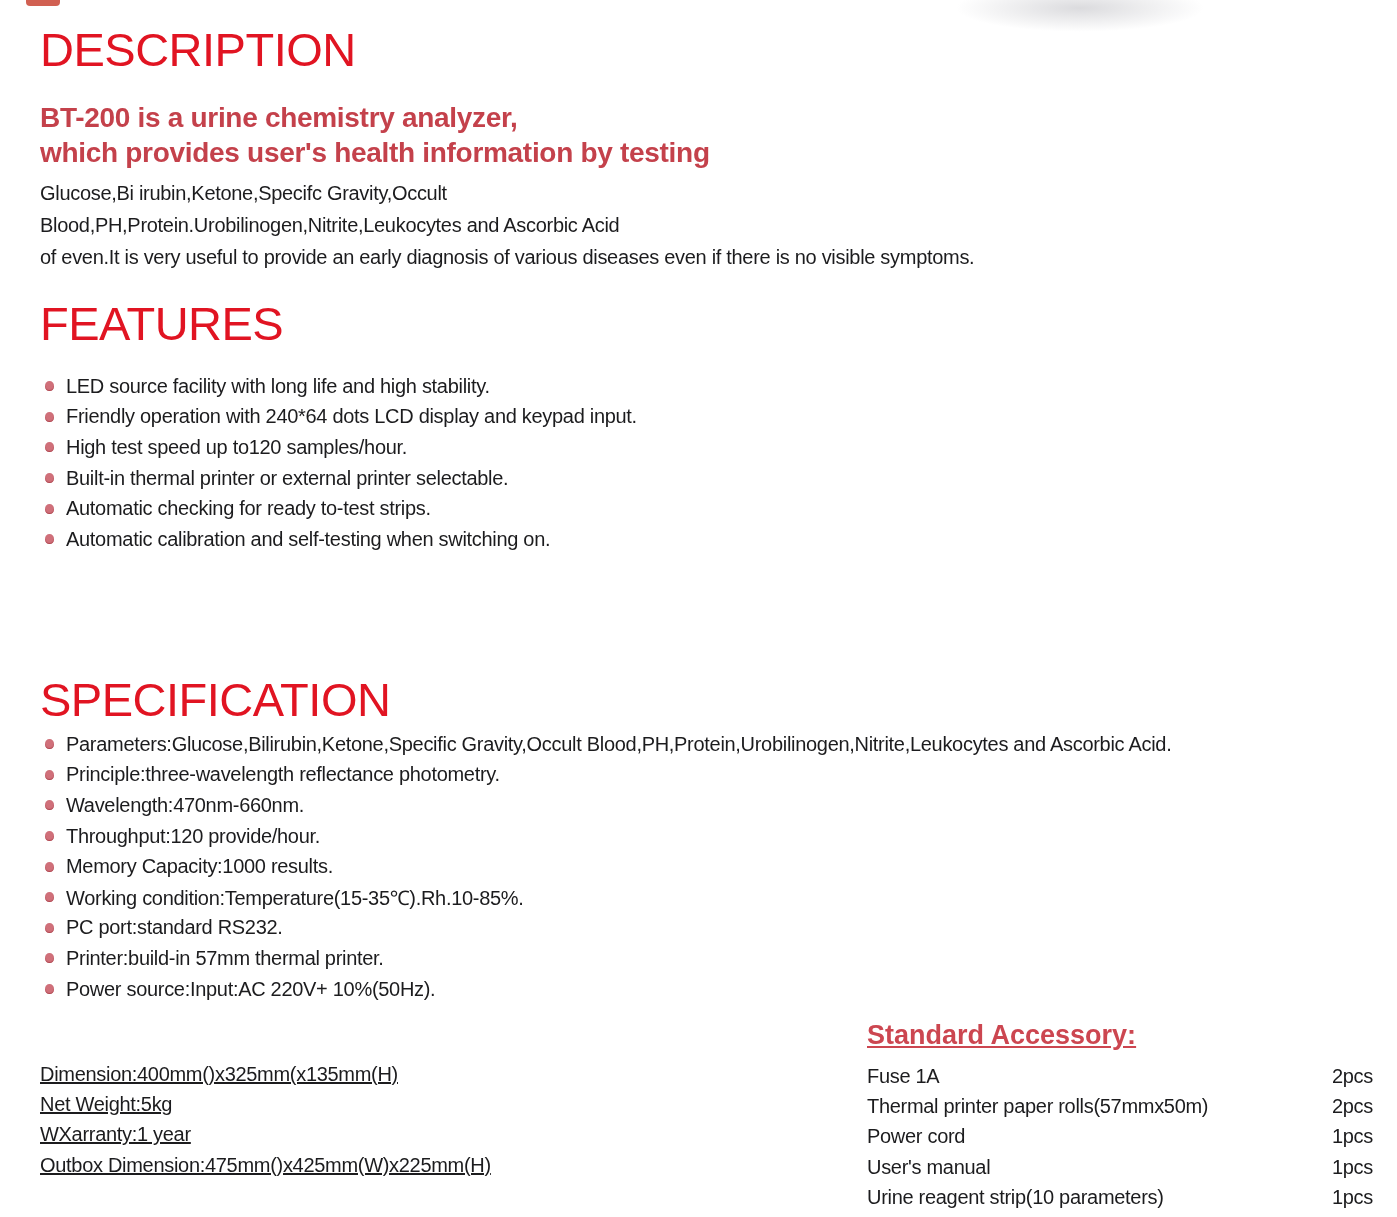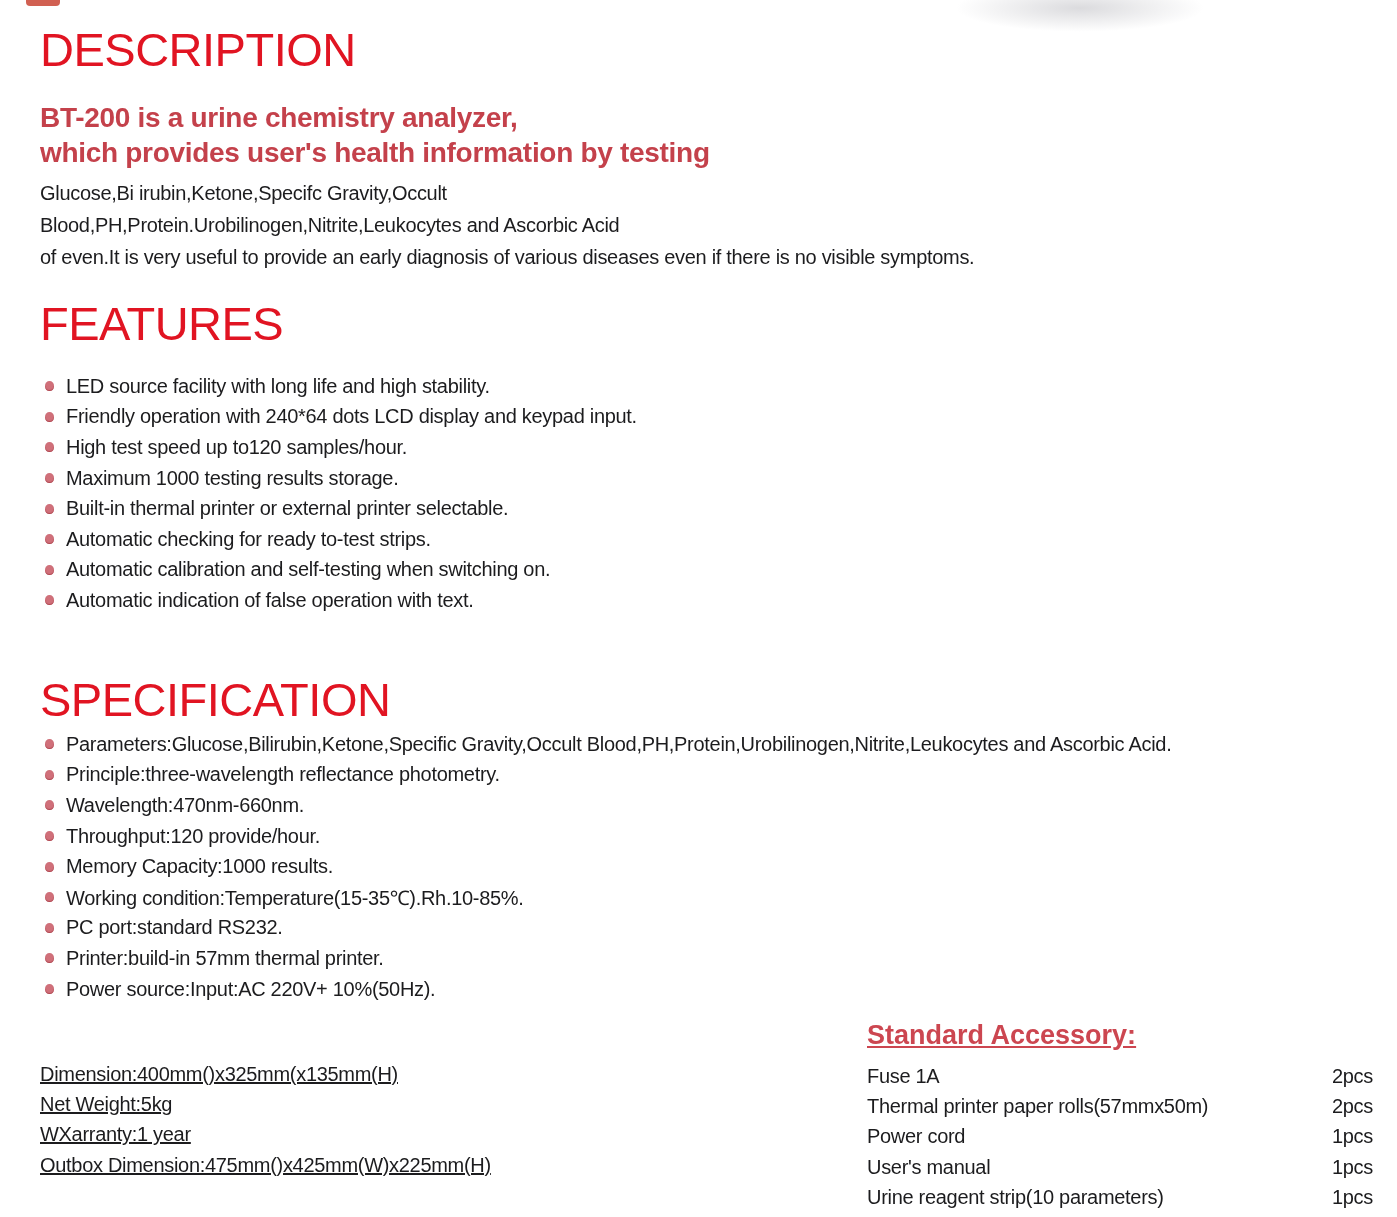--- a/index.html
+++ b/index.html
@@ -163,44 +163,36 @@
       <li>
         <span class="bullet"></span>
         <span class="li-text">Friendly operation with 240*64 dots LCD display and keypad input.</span>
       </li>
 
       <li>
         <span class="bullet"></span>
         <span class="li-text">High test speed up to120 samples/hour.</span>
       </li>
 
-      <li>
-        <span class="bullet"></span>
-        <span class="li-text">Maximum 1000 testing results storage.</span>
-      </li>
 
       <li>
         <span class="bullet"></span>
         <span class="li-text">Built-in thermal printer or external printer selectable.</span>
       </li>
 
       <li>
         <span class="bullet"></span>
         <span class="li-text">Automatic checking for ready to-test strips.</span>
       </li>
 
       <li>
         <span class="bullet"></span>
         <span class="li-text">Automatic calibration and self-testing when switching on.</span>
       </li>
 
-      <li>
-        <span class="bullet"></span>
-        <span class="li-text">Automatic indication of false operation with text.</span>
-      </li>
 
     </ul>
 
   <h1 class="big-heading h-specification">SPECIFICATION</h1>
 
   <ul class="bullet-list l-specification">
 
       <li>
         <span class="bullet"></span>
         <span class="li-text">Parameters:Glucose,Bilirubin,Ketone,Specific Gravity,Occult Blood,PH,Protein,Urobilinogen,Nitrite,Leukocytes and Ascorbic Acid.</span>

